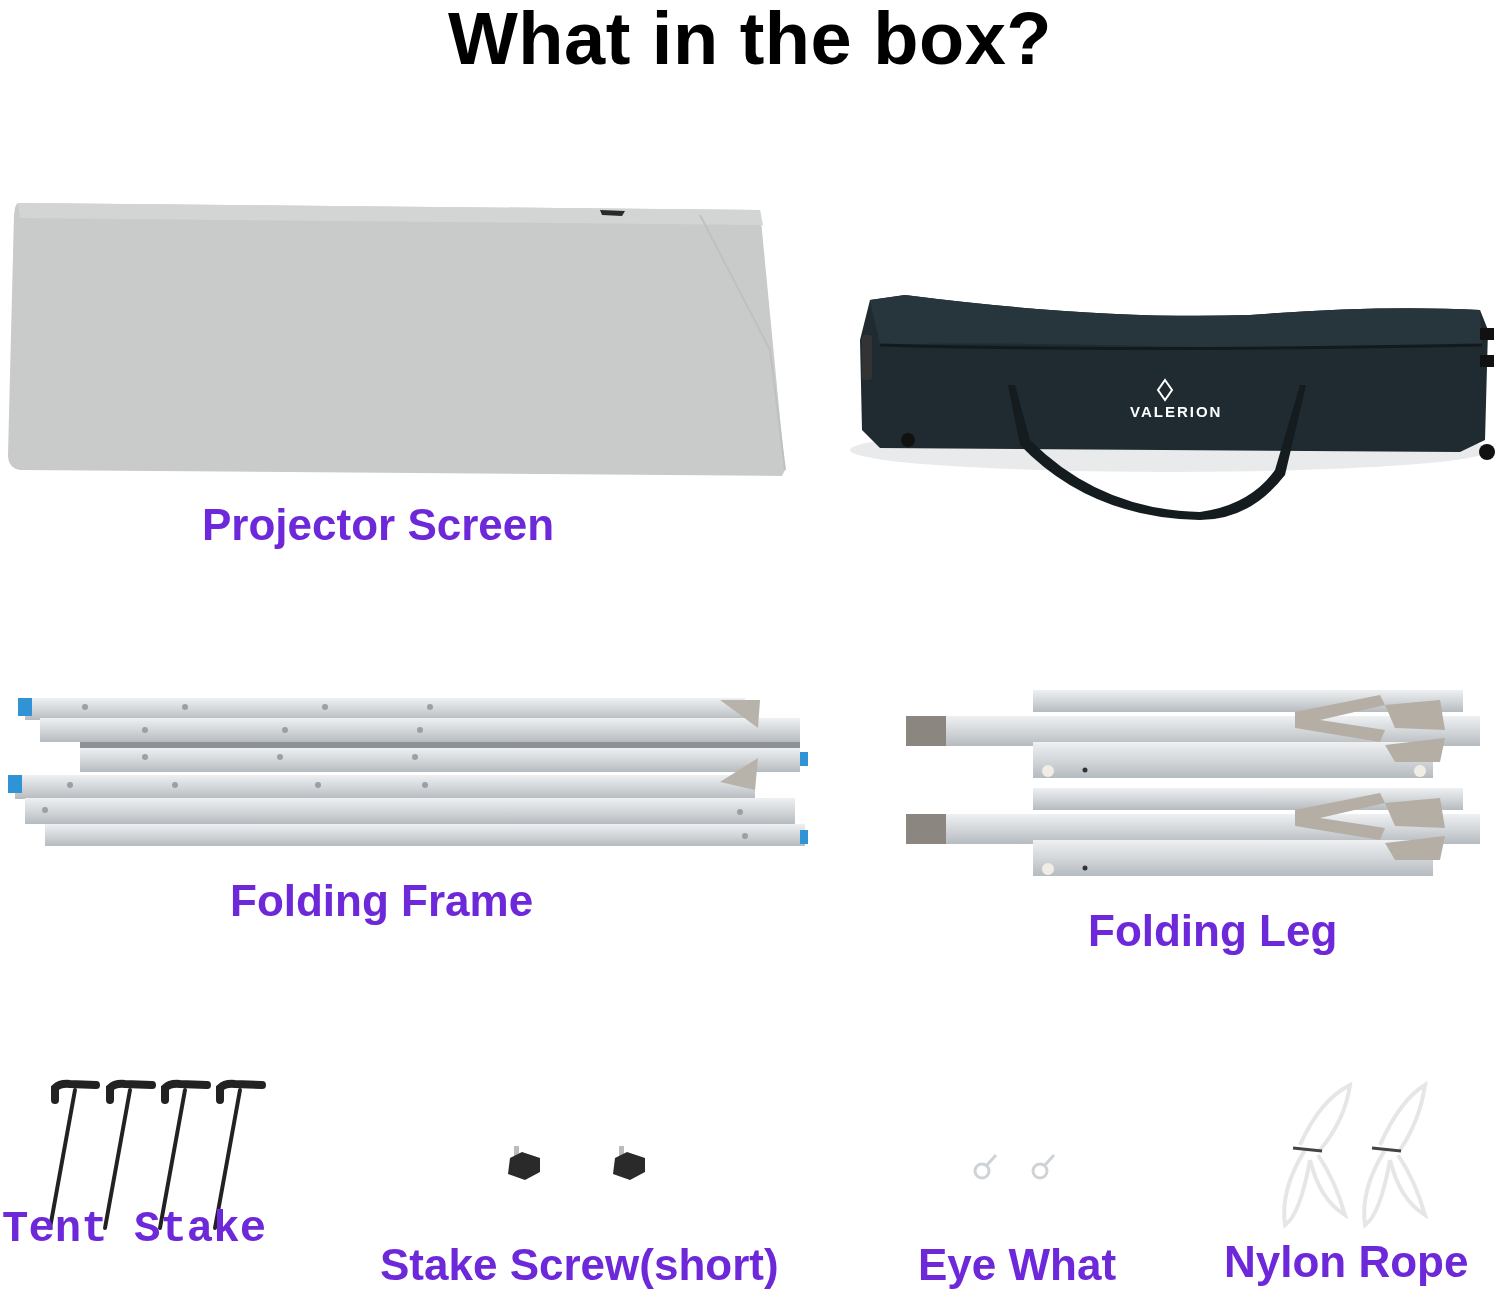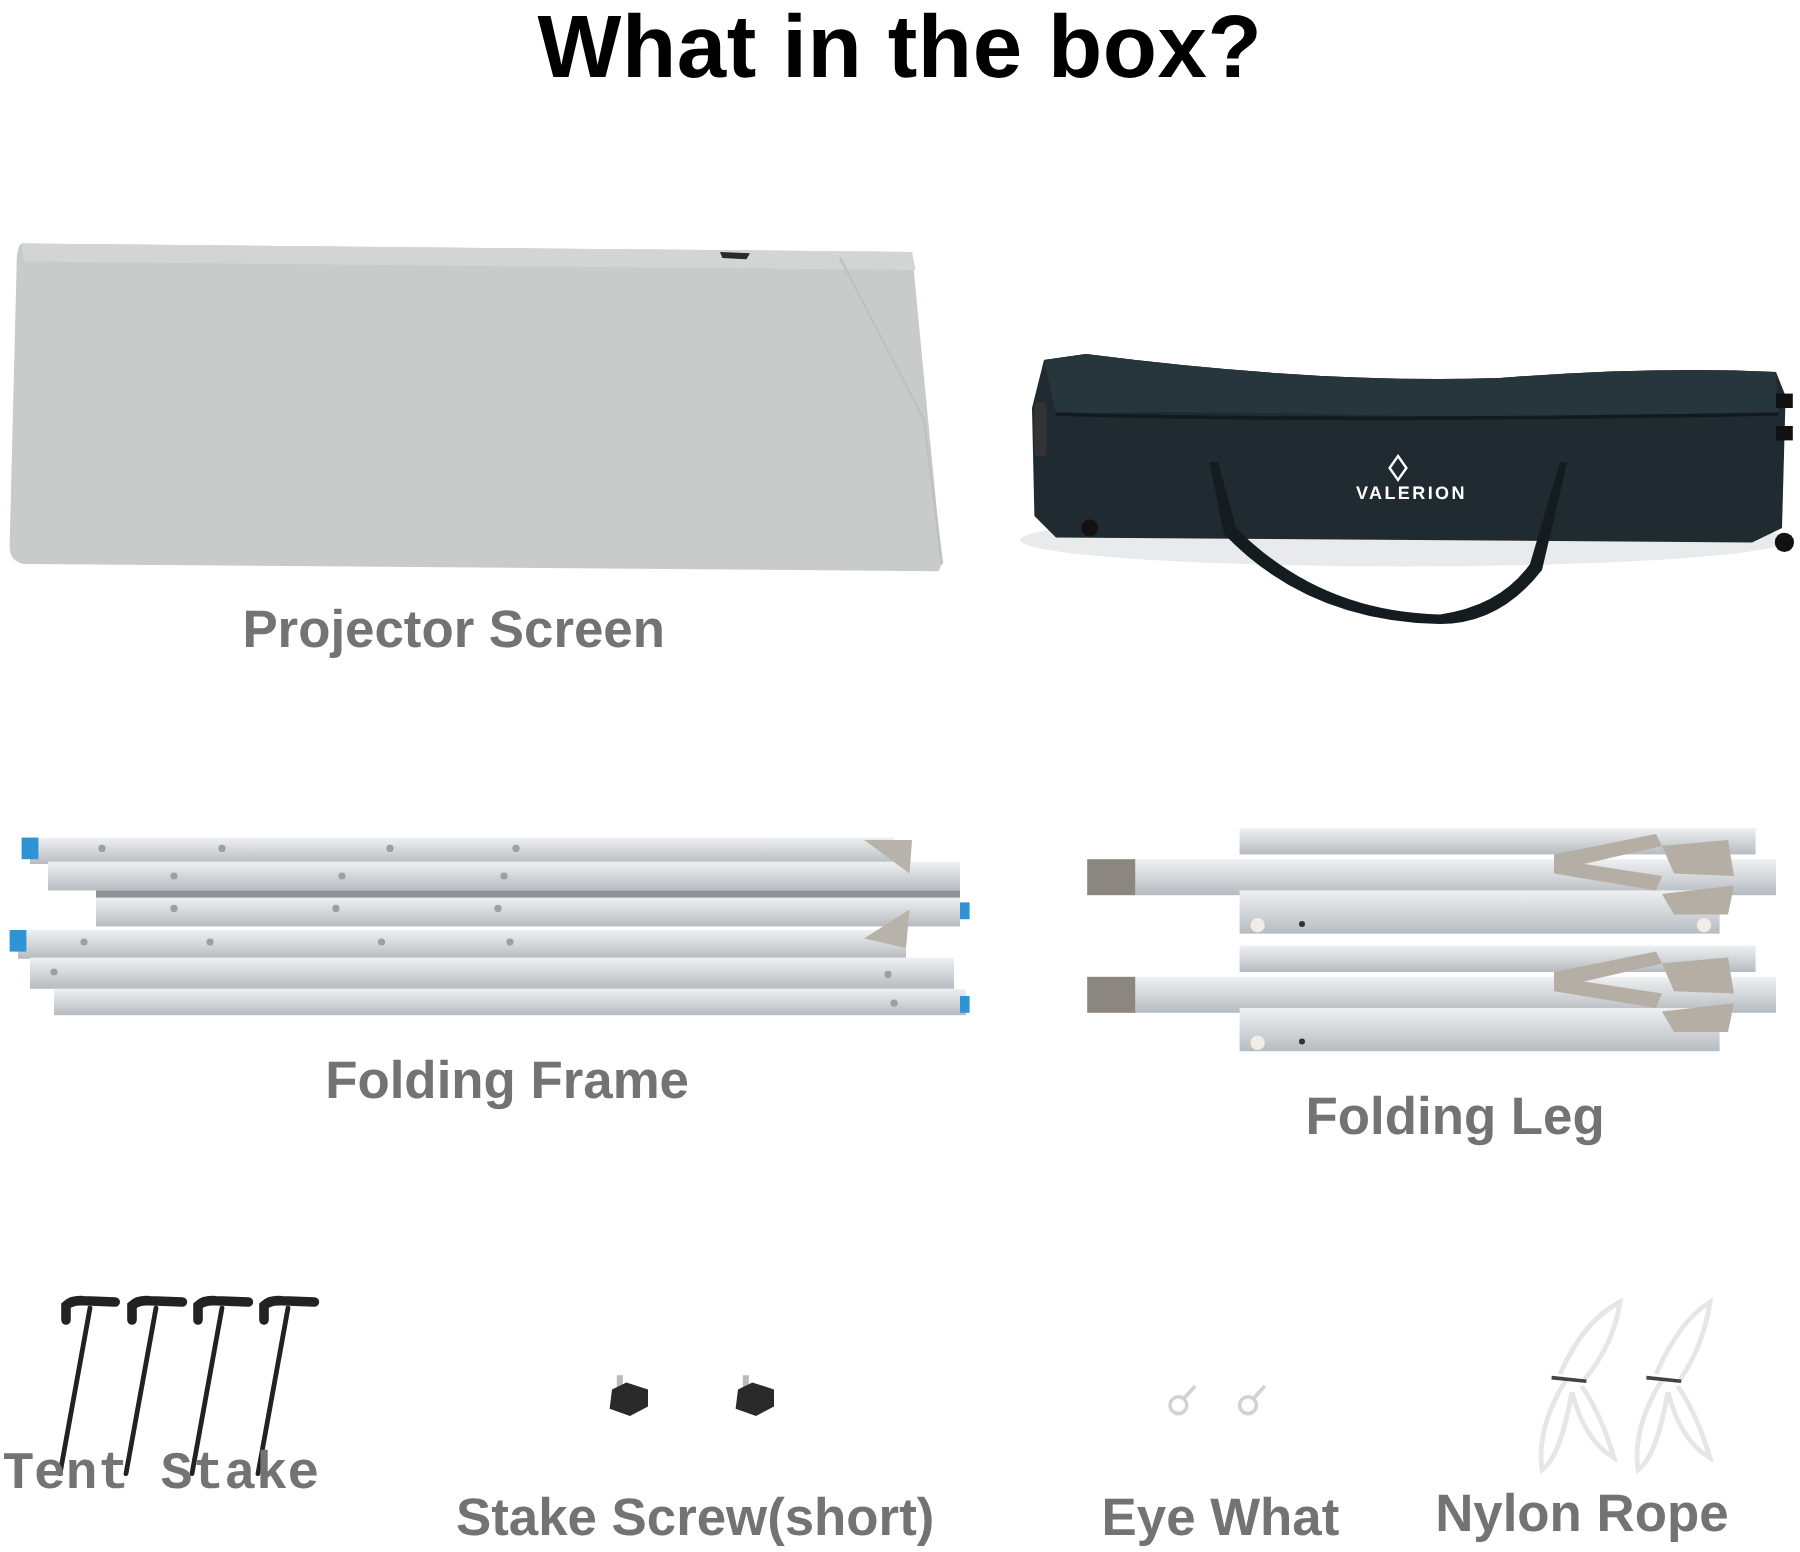--- a/index.html
+++ b/index.html
@@ -1,21 +1,21 @@
 <!DOCTYPE html>
 <html><head>
 <meta charset="utf-8">
 <style>
   html, body { margin: 0; padding: 0; background: #ffffff; }
   body { width: 1500px; height: 1293px; position: relative; overflow: hidden;
          font-family: "Liberation Sans", "DejaVu Sans", sans-serif; color: #000; }
   .abs { position: absolute; }
   .title { left: 0; top: -6px; width: 1500px; text-align: center; font-size: 74px;
            font-weight: 700; letter-spacing: 0.5px; line-height: 90px; }
-  .label { font-size: 44px; font-weight: 700; white-space: nowrap; line-height: 50px; color: #737373; }
+  .label { font-size: 44px; font-weight: 700; white-space: nowrap; line-height: 50px; color: #6d28d9; }
   svg { position: absolute; overflow: visible; }
 </style>
 </head>
 <body>
 
 <div class="abs title">What in the box?</div>
 
 <div>
   <svg width="1500" height="1293" style="left:0;top:0">
     <path d="M18 203 L760 210 L785 470 L782 476 L20 470 Q8 468 8 455 L14 215 Q15 204 18 203 Z" fill="#c9cbcb"></path>
@@ -79,21 +79,21 @@
       <circle cx="70" cy="785" r="3"></circle>
         <circle cx="175" cy="785" r="3"></circle>
         <circle cx="318" cy="785" r="3"></circle>
         <circle cx="425" cy="785" r="3"></circle>
       <circle cx="45" cy="810" r="3"></circle>
         <circle cx="740" cy="812" r="3"></circle>
         <circle cx="745" cy="836" r="3"></circle>
     </g>
   </svg>
 </div>
-<div class="abs label" style="left:230px;top:876px;margin-left:41px;">Folding Frame</div>
+<div class="abs label" style="left:230px;top:876px;">Folding Frame</div>
 
 <div>
   <svg width="1500" height="1293" style="left:0;top:0">
     <g id="leg1">
       <rect x="1033" y="690" width="430" height="22" fill="url(#alu)"></rect>
       <rect x="945" y="716" width="535" height="30" fill="url(#alu)"></rect>
       <rect x="1033" y="742" width="400" height="36" fill="url(#alu)"></rect>
       <rect x="906" y="716" width="40" height="30" fill="#8b8680"></rect>
       <path d="M1295 712 L1380 695 L1385 705 L1320 720 L1385 730 L1380 742 L1295 728 Z" fill="#b5aea5"></path>
       <path d="M1385 705 L1440 700 L1445 730 L1395 728 Z" fill="#b5aea5"></path>
@@ -164,13 +164,13 @@
       <path d="M1305 1150 Q1280 1190 1285 1225 Q1300 1215 1310 1160"></path>
       <path d="M1310 1160 Q1320 1200 1345 1215 Q1335 1180 1318 1155"></path>
       <path d="M1380 1145 Q1400 1100 1425 1085 Q1420 1120 1400 1150"></path>
       <path d="M1385 1150 Q1360 1190 1365 1225 Q1380 1215 1390 1160"></path>
       <path d="M1390 1160 Q1400 1200 1425 1215 Q1415 1180 1398 1155"></path>
     </g>
     <path d="M1293 1148 L1322 1151" stroke="#444" stroke-width="3"></path>
     <path d="M1372 1148 L1401 1151" stroke="#444" stroke-width="3"></path>
   </svg>
 </div>
-<div class="abs label" style="left:1196px;top:1237px;">Nylon Rope</div>
+<div class="abs label" style="left:1224px;top:1237px;">Nylon Rope</div>
 
 </body></html>

